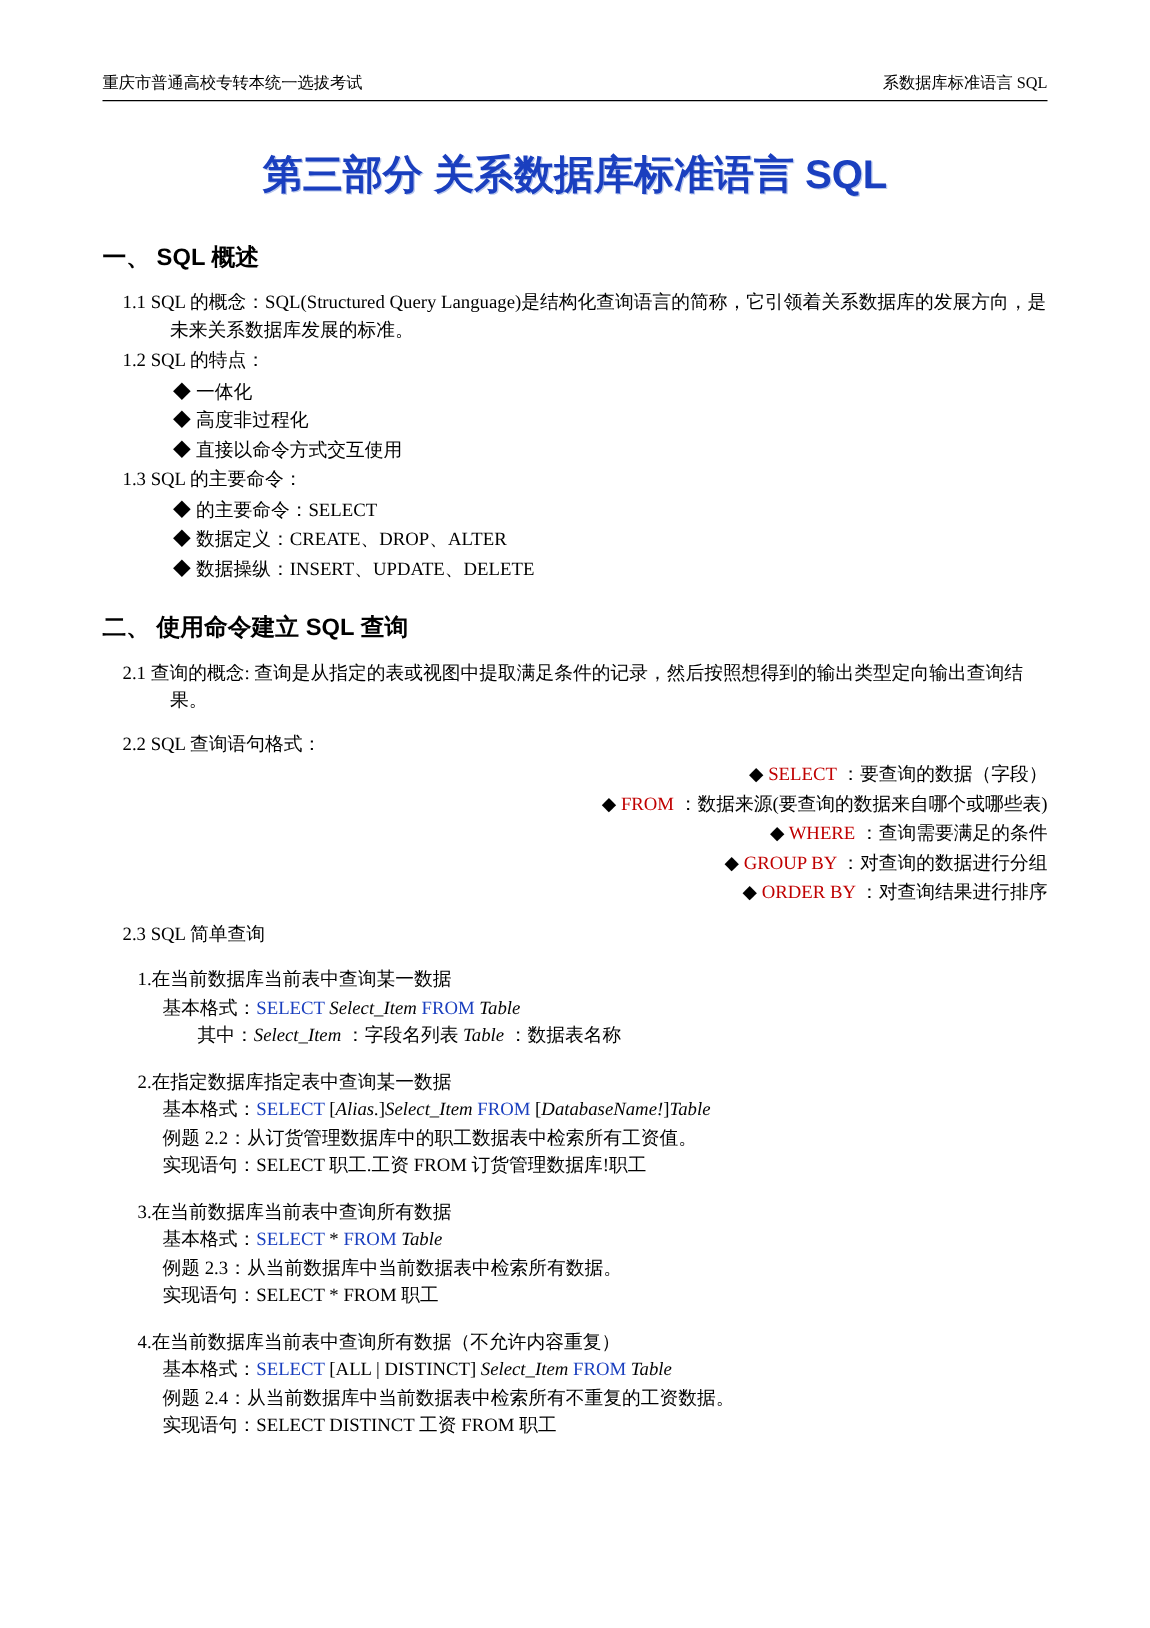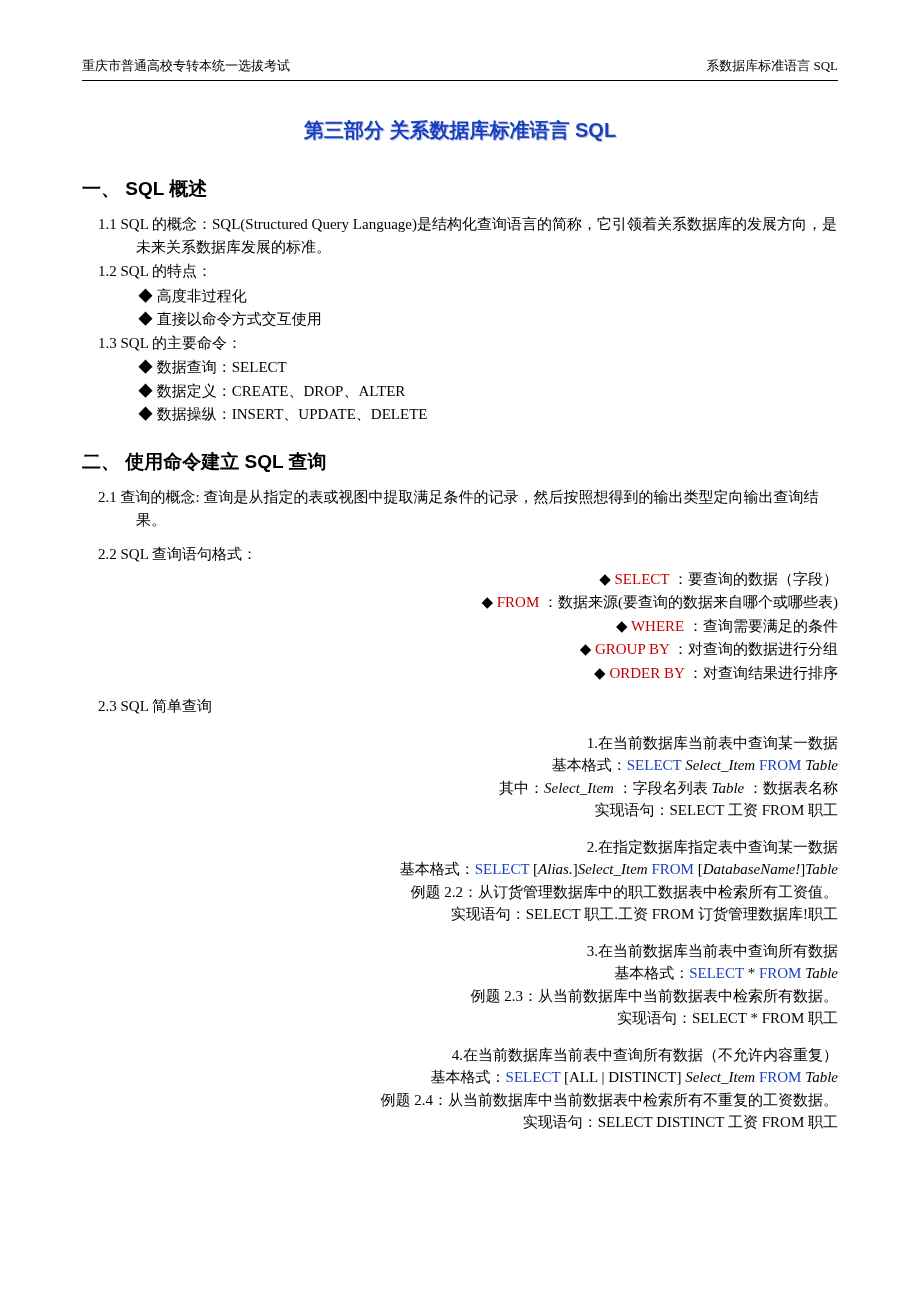--- a/index.html
+++ b/index.html
@@ -18,21 +18,21 @@
   .header-row {
     display: flex;
     justify-content: space-between;
     font-size: 13px;
     padding-bottom: 4px;
     border-bottom: 1.5px solid #000;
     margin-bottom: 34px;
   }
   .title {
     text-align: center;
-    font-size: 20px;
+    font-size: 32px;
     font-weight: bold;
     color: #1a3fbf;
     text-shadow: 1px 1px 0 #b8c6ea;
     font-family: "SimHei", "黑体", sans-serif;
     margin-bottom: 30px;
   }
   h2.section {
     font-size: 19px;
     font-weight: bold;
     font-family: "SimHei", "黑体", sans-serif;
@@ -45,24 +45,24 @@
     text-indent: -38px;
     padding-left: 38px;
   }
   .sub .num { font-family: "SimSun", serif; }
   .bullets { margin-left: 56px; }
   .bullets .bi { margin-bottom: 1px; }
   .bullets .bi::before { content: "◆  "; }
   .kw-red { color: #c00000; }
   .kw-blue { color: #1a3fbf; }
   .italic { font-style: italic; font-family: "Times New Roman", serif; }
-  .block { margin-left: 28px; margin-top: 14px; text-align: right; }
+  .block { margin-left: 28px; margin-top: 14px; }
   .block .n { }
   .block .line { margin-left: 20px; }
-  .block .line2 { margin-left: 23px; }
+  .block .line2 { margin-left: 48px; }
   .spacer-sm { height: 10px; }
 </style>
 </head>
 <body>
 
 <div class="page">
 
   <div class="header-row">
     <span>重庆市普通高校专转本统一选拔考试</span>
     <span>系数据库标准语言 SQL</span>
@@ -73,29 +73,30 @@
   <h2 class="section">一、 SQL 概述</h2>
 
   <div class="sub">
     <span class="num">1.1</span><span> SQL 的概念：SQL(Structured Query Language)是结构化查询语言的简称，它引领着关系数据库的发展方向，是未来关系数据库发展的标准。</span>
   </div>
 
   <div class="sub">
     <span class="num">1.2</span><span> SQL 的特点：</span>
   </div>
   <div class="bullets">
+    <div class="bi">一体化</div>
     <div class="bi">高度非过程化</div>
     <div class="bi">直接以命令方式交互使用</div>
   </div>
 
   <div class="sub">
     <span class="num">1.3</span><span> SQL 的主要命令：</span>
   </div>
   <div class="bullets">
-    <div class="bi">数据查询：SELECT</div>
+    <div class="bi">的主要命令：SELECT</div>
     <div class="bi">数据定义：CREATE、DROP、ALTER</div>
     <div class="bi">数据操纵：INSERT、UPDATE、DELETE</div>
   </div>
 
   <h2 class="section">二、 使用命令建立 SQL 查询</h2>
 
   <div class="sub">
     <span class="num">2.1</span><span> 查询的概念: 查询是从指定的表或视图中提取满足条件的记录，然后按照想得到的输出类型定向输出查询结果。</span>
   </div>
 
@@ -119,21 +120,20 @@
   </div>
 
   <div class="block">
     <div class="n">1.在当前数据库当前表中查询某一数据</div>
     <div class="line">
       <span>基本格式：</span><span class="kw-blue">SELECT</span> <span class="italic">Select_Item</span>  <span class="kw-blue">FROM</span>   <span class="italic">Table</span>
     </div>
     <div class="line2">
       <span>其中：</span><span class="italic">Select_Item</span><span> ：字段名列表   </span><span class="italic">Table</span><span> ：数据表名称</span>
     </div>
-    <div class="line">实现语句：SELECT 工资 FROM 职工</div>
   </div>
 
   <div class="block">
     <div class="n">2.在指定数据库指定表中查询某一数据</div>
     <div class="line">
       <span>基本格式：</span><span class="kw-blue">SELECT</span><span> [</span><span class="italic">Alias.</span><span>]</span><span class="italic">Select_Item</span>  <span class="kw-blue">FROM</span>  <span> [</span><span class="italic">DatabaseName!</span><span>]</span><span class="italic">Table</span>
     </div>
     <div class="line">例题 2.2：从订货管理数据库中的职工数据表中检索所有工资值。</div>
     <div class="line">实现语句：SELECT 职工.工资 FROM 订货管理数据库!职工</div>
   </div>

